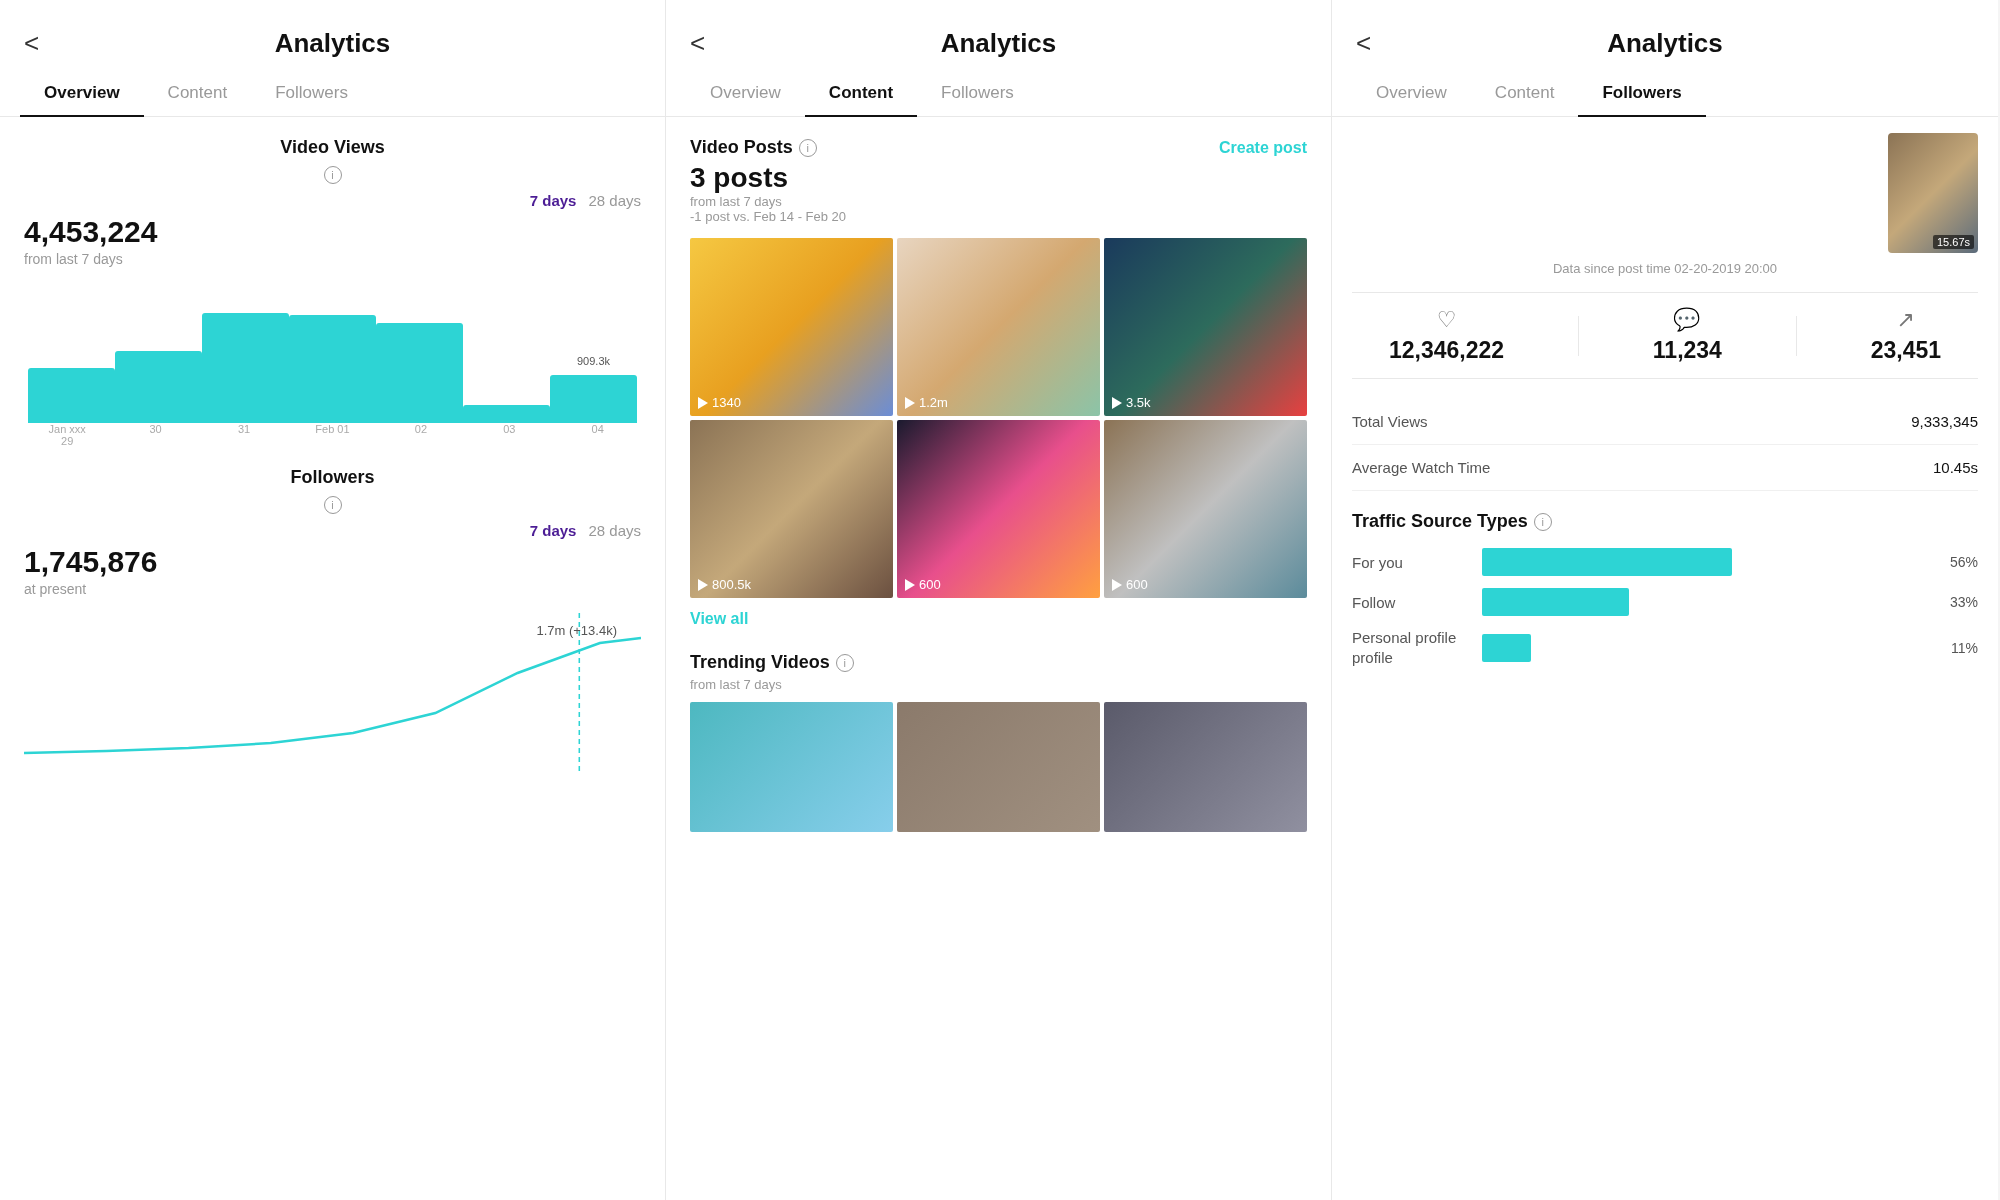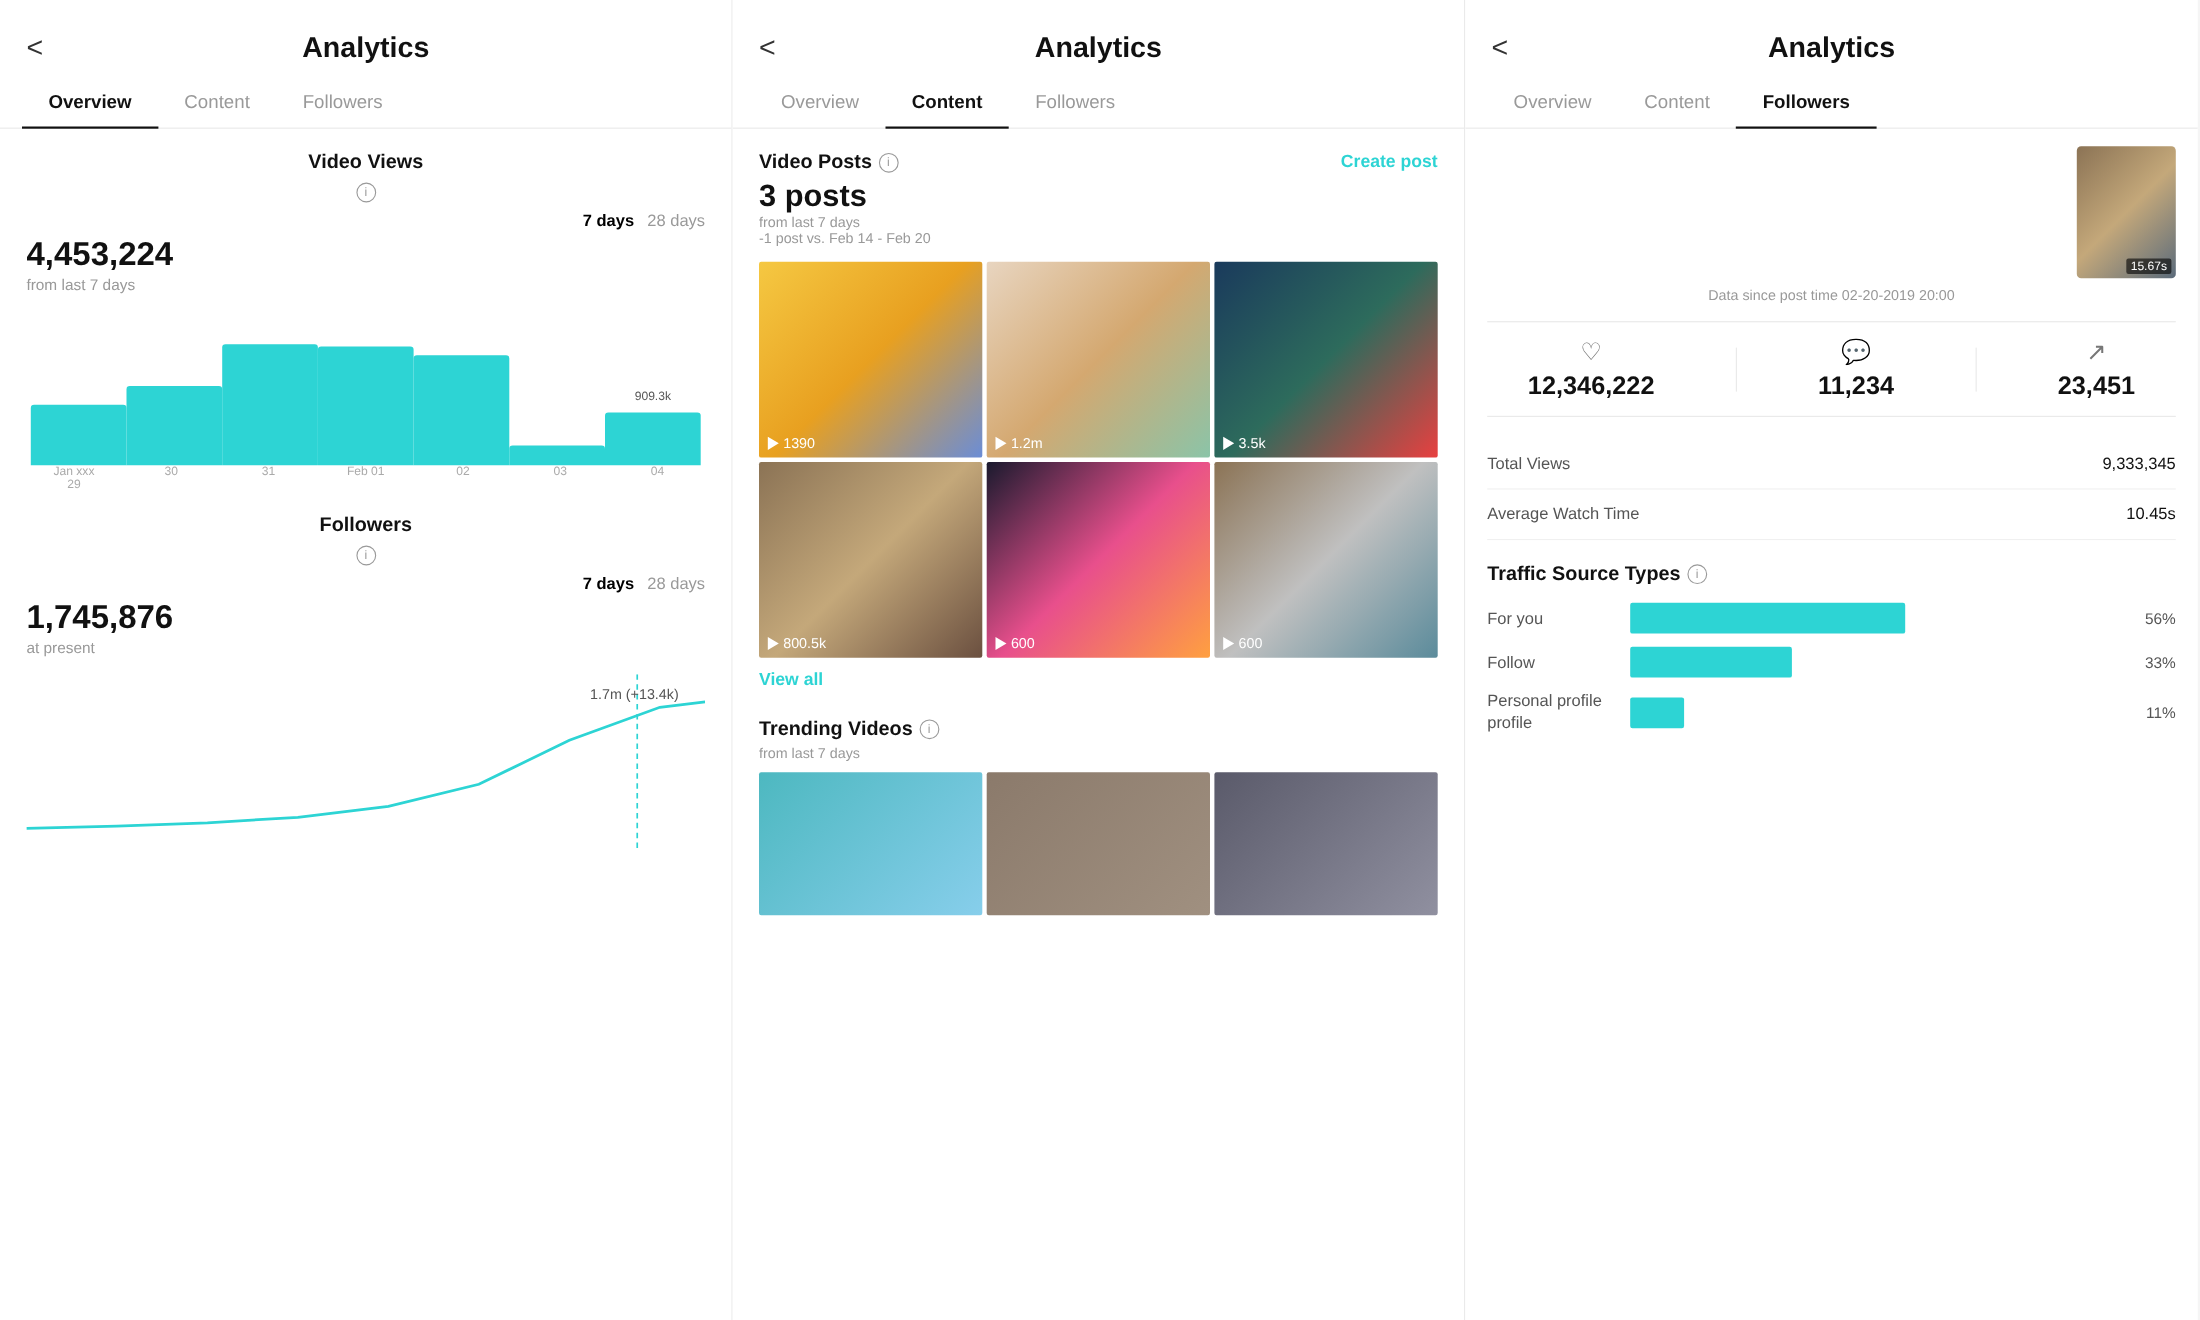--- a/index.html
+++ b/index.html
@@ -85,21 +85,21 @@
       color: #999;
       cursor: pointer;
     }
     .period-selector {
       margin-left: auto;
       display: flex;
       gap: 12px;
       font-size: 15px;
     }
     .period-active {
-      color: #000000;
+      color: #4c1d95;
       font-weight: 600;
     }
     .period-inactive {
       color: #999;
     }
     .big-number {
       font-size: 30px;
       font-weight: 700;
       color: #111;
       margin: 6px 0 2px;
@@ -491,21 +491,21 @@
       </div>
       <div class="posts-count">3 posts</div>
       <div class="posts-meta">
         <span>from last 7 days</span><br>
         <span>-1 post vs. Feb 14 - Feb 20</span>
       </div>
       <div class="grid-2x3">
         <div class="grid-item thumb-1">
           <div class="grid-item-overlay">
             <span class="play-icon"></span>
-            <span>1390</span>
+            <span>1340</span>
           </div>
         </div>
         <div class="grid-item thumb-2">
           <div class="grid-item-overlay">
             <span class="play-icon"></span>
             <span>1.2m</span>
           </div>
         </div>
         <div class="grid-item thumb-3">
           <div class="grid-item-overlay">

